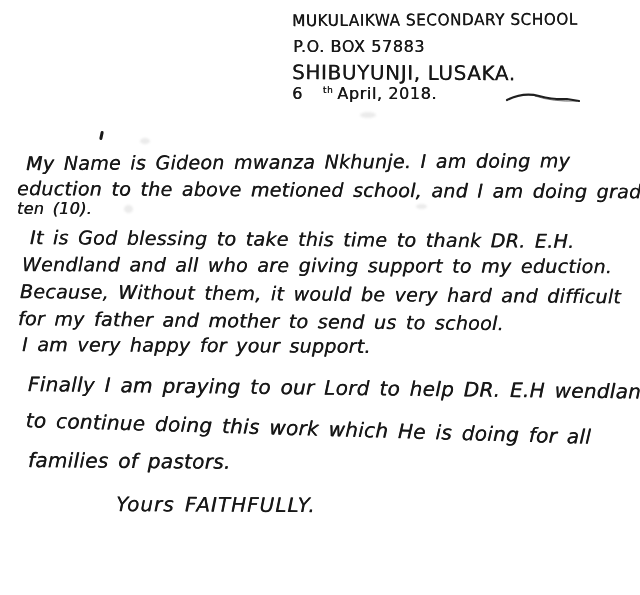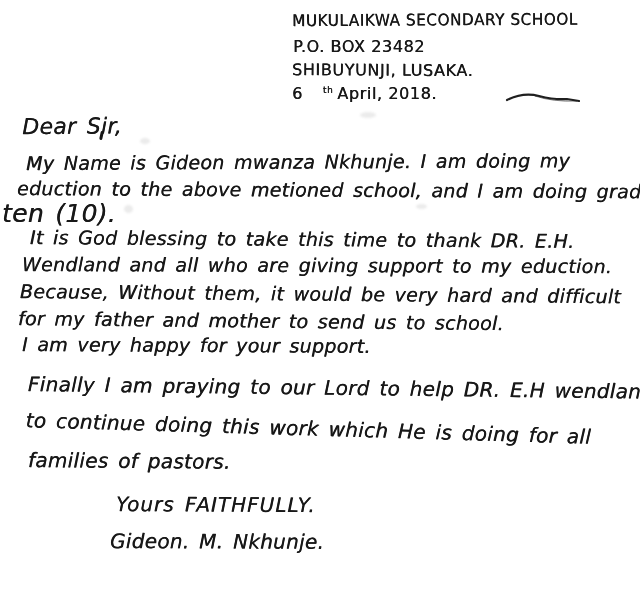--- a/index.html
+++ b/index.html
@@ -34,30 +34,30 @@
     font-family:"DejaVu Sans", sans-serif;
     font-style:italic;
     letter-spacing:0.3px;
     word-spacing:3px;
     color:var(--ink);
     text-shadow:0.35px 0.15px 0 currentColor;
     transform-origin:left top;
   }
   #hdr-school{left:292px;top:11px;font-size:16px;transform:rotate(-0.3deg) scaleX(0.95);}
   #hdr-po{left:293px;top:37px;font-size:16px;}
-  #hdr-city{left:292px;top:60px;font-size:16px;transform:rotate(0.3deg);}
+  #hdr-city{left:292px;top:60px;font-size:20px;transform:rotate(0.3deg);}
   #hdr-date{left:292px;top:84px;font-size:16px;}
   #hdr-date sup{font-size:9px;padding-left:20px;}
   #hdr-date .date-rest{margin-left:4px;margin-top:44px;}
 
   #salutation{left:22px;top:114px;font-size:22px;transform:rotate(-0.4deg);}
 
   #p1l1{left:26px;top:152px;font-size:19px;transform:rotate(-0.3deg);}
   #p1l2{left:17px;top:177px;font-size:19px;transform:rotate(0.3deg);}
-  #p1l3{left:2px;top:199px;font-size:25px;}
+  #p1l3{left:17px;top:199px;font-size:16px;}
 
   #p2l1{left:30px;top:226px;font-size:19px;transform:rotate(0.4deg);}
   #p2l2{left:22px;top:253px;font-size:19px;transform:rotate(0.2deg);}
   #p2l3{left:20px;top:280px;font-size:19px;transform:rotate(0.5deg);}
   #p2l4{left:18px;top:307px;font-size:19px;transform:rotate(0.6deg);}
   #p2l5{left:22px;top:333px;font-size:19px;transform:rotate(0.3deg);}
 
   #p3l1{left:28px;top:372px;font-size:20px;transform:rotate(0.7deg);}
   #p3l2{left:26px;top:408px;font-size:20px;transform:rotate(1.7deg);}
   #p3l3{left:28px;top:448px;font-size:20px;transform:rotate(0.5deg);}
@@ -78,49 +78,47 @@
   #smudge4{left:416px;top:204px;width:11px;height:5px;}
   #fleck1{position:absolute;left:100px;top:131px;width:3px;height:9px;background:var(--ink);border-radius:2px;transform:rotate(12deg);}
 </style>
 </head>
 <body>
 
 <div class="page">
 
   <header>
     <div id="hdr-school" class="hw-print">MUKULAIKWA SECONDARY SCHOOL</div>
-    <div id="hdr-po" class="hw-print">P.O. BOX 23482</div>
+    <div id="hdr-po" class="hw-print">P.O. BOX 57883</div>
     <div id="hdr-city" class="hw-print">SHIBUYUNJI, LUSAKA.</div>
     <div id="hdr-date" class="hw-print">
       <span>6</span><sup>th</sup><span class="date-rest">April, 2018.</span>
     </div>
     <svg class="squiggle" width="78" height="18" viewBox="0 0 78 18" aria-hidden="true">
       <path d="M2 12 Q 18 4 34 8 Q 50 12 62 11 L 74 13" fill="none" stroke="#1f1f1f" stroke-width="2.2" stroke-linecap="round"></path>
       <path d="M30 8 Q 48 14 72 13" fill="none" stroke="#1f1f1f" stroke-width="1" opacity="0.6"></path>
     </svg>
   </header>
 
-  <div id="salutation" class="hw">Dear Sir,</div>
 
   <div id="p1l1" class="hw">My Name is Gideon mwanza Nkhunje. I am doing my</div>
   <div id="p1l2" class="hw">eduction to the above metioned school, and I am doing grade</div>
   <div id="p1l3" class="hw">ten (10).</div>
 
   <div id="p2l1" class="hw">It is God blessing to take this time to thank DR. E.H.</div>
   <div id="p2l2" class="hw">Wendland and all who are giving support to my eduction.</div>
   <div id="p2l3" class="hw">Because, Without them, it would be very hard and difficult</div>
   <div id="p2l4" class="hw">for my father and mother to send us to school.</div>
   <div id="p2l5" class="hw">I am very happy for your support.</div>
 
   <div id="p3l1" class="hw">Finally I am praying to our Lord to help DR. E.H wendland</div>
   <div id="p3l2" class="hw">to continue doing this work which He is doing for all</div>
   <div id="p3l3" class="hw">families of pastors.</div>
 
   <div id="valediction" class="hw">Yours FAITHFULLY.</div>
-  <div id="signature" class="hw">Gideon. M. Nkhunje.</div>
 
   <div id="smudge1" class="smudge"></div>
   <div id="smudge2" class="smudge"></div>
   <div id="smudge3" class="smudge"></div>
   <div id="smudge4" class="smudge"></div>
   <div id="fleck1"></div>
 
 </div>
 
 </body></html>

